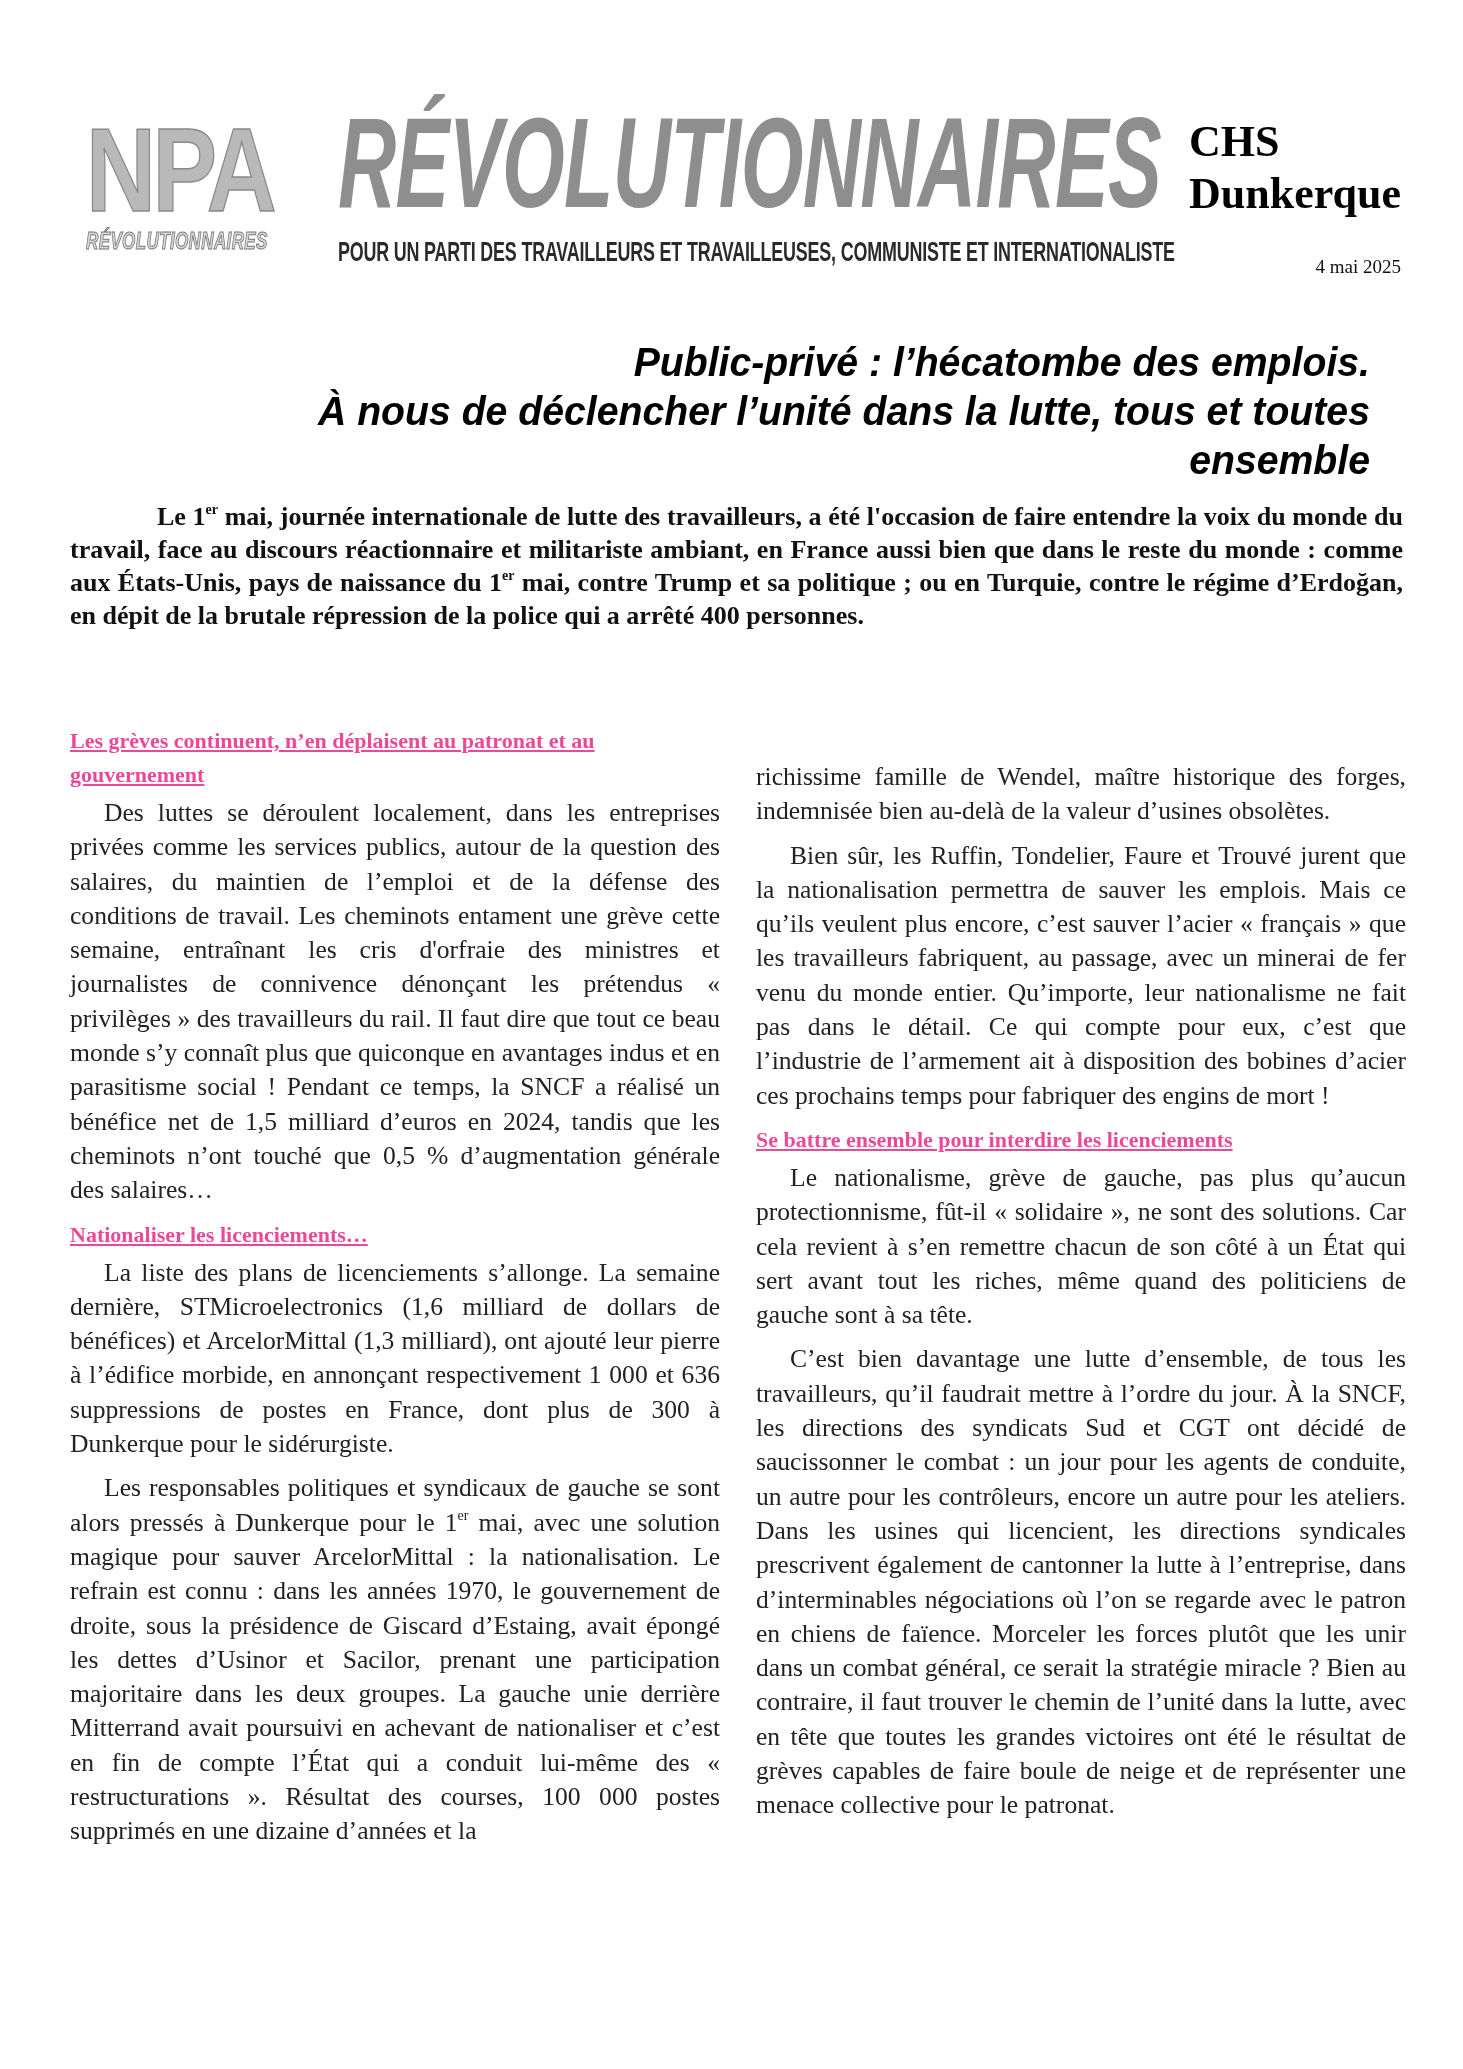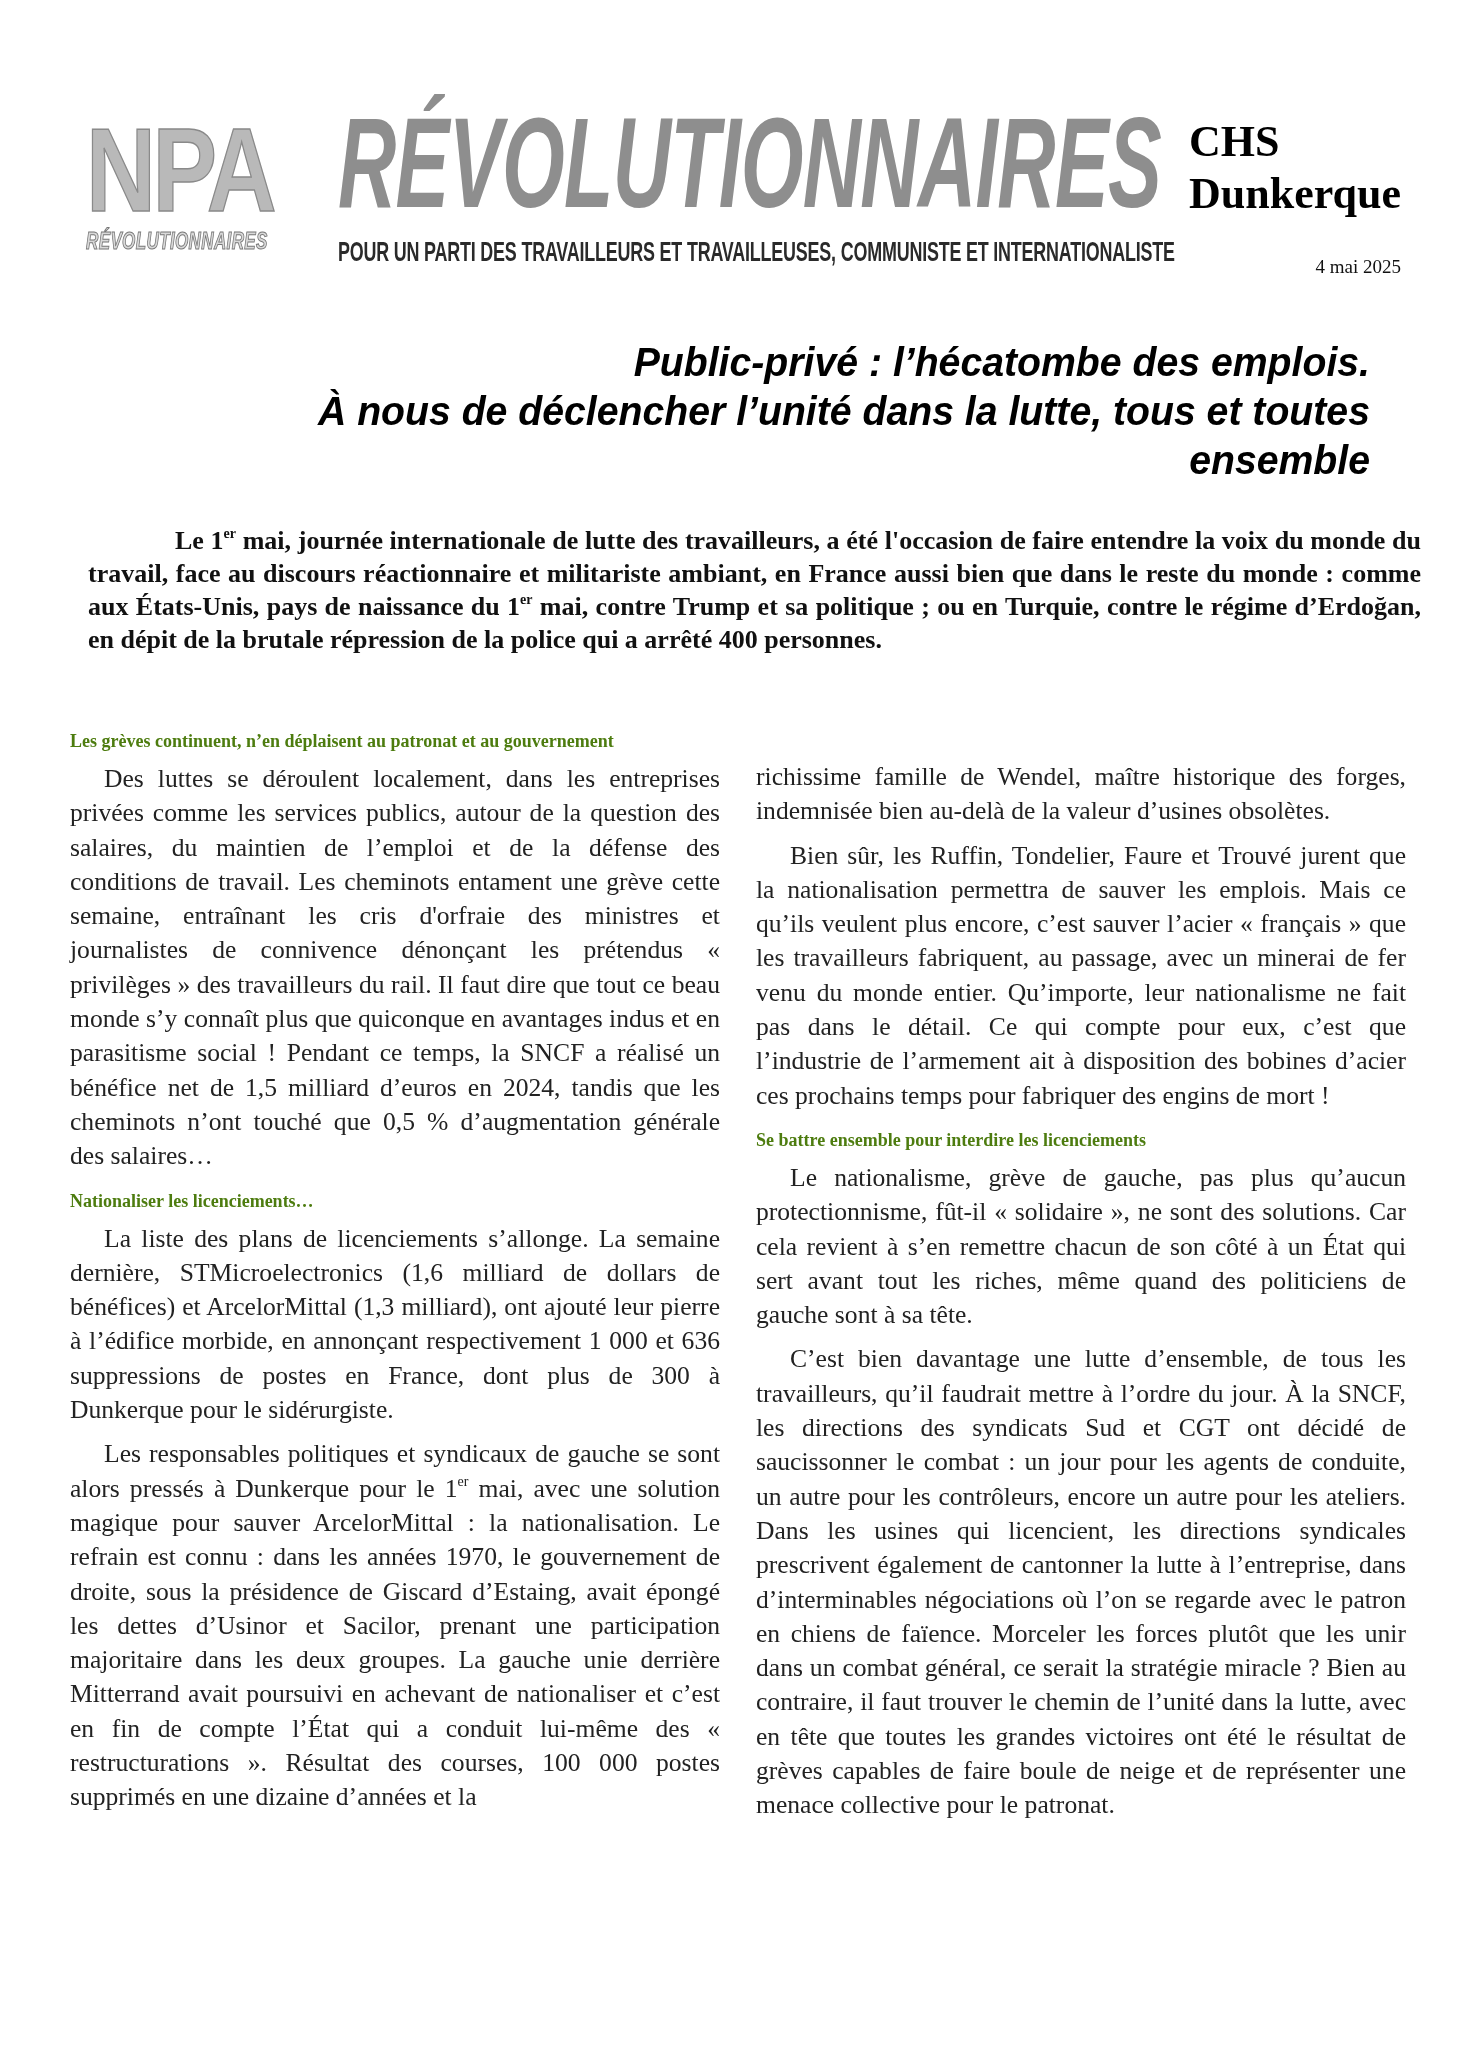--- a/index.html
+++ b/index.html
@@ -37,30 +37,30 @@
   .place { position: absolute; right: 62px; top: 116px; text-align: left;
     font-family: "Liberation Serif", serif; font-weight: bold; font-size: 44px; line-height: 52px; color: #000; }
   .date { position: absolute; right: 62px; top: 256px;
     font-family: "Liberation Serif", serif; font-size: 19px; color: #111; }
 
   .headline { position: absolute; left: 80px; top: 338px; width: 1303px; text-align: right;
     font-family: "Liberation Sans", sans-serif; font-weight: bold; font-style: italic;
     font-size: 40px; line-height: 49px; color: #000; }
   .headline .hl-line { display: block; transform: scaleX(0.98); }
 
-  .intro { position: absolute; left: 70px; top: 524px; width: 1333px;
+  .intro { position: absolute; left: 70px; top: 500px; width: 1333px;
     font-family: "Liberation Serif", serif; font-weight: bold; font-size: 26px; line-height: 33px;
-    text-align: justify; text-indent: 87px; color: #111; margin-left: 18px; }
+    text-align: justify; text-indent: 87px; color: #111; }
   sup { font-size: 14px; line-height: 0; vertical-align: 11px; }
 
   .col { position: absolute; top: 724px; width: 650px;
     font-family: "Liberation Serif", serif; font-size: 25.6px; line-height: 34.3px; color: #222; }
   .col.left { left: 70px; }
   .col.right { left: 756px; margin-top: 36px; }
-  .col h2 { margin: 0 0 4px 0; font-size: 18px; line-height: 34px; font-weight: bold; color: #4d7c0f; }
+  .col h2 { margin: 0 0 4px 0; font-size: 22px; line-height: 34px; font-weight: bold; color: #ec4899; text-decoration: underline; }
   .col p { margin: 0 0 10px 0; text-align: justify; text-indent: 34px; }
   .col p.cont { text-indent: 0; }
   .col h2 + p { margin-top: 0; }
 </style>
 </head>
 <body>
 
 <div class="header">
   <div class="npa-block">
     <div class="npa-letters">NPA</div>

